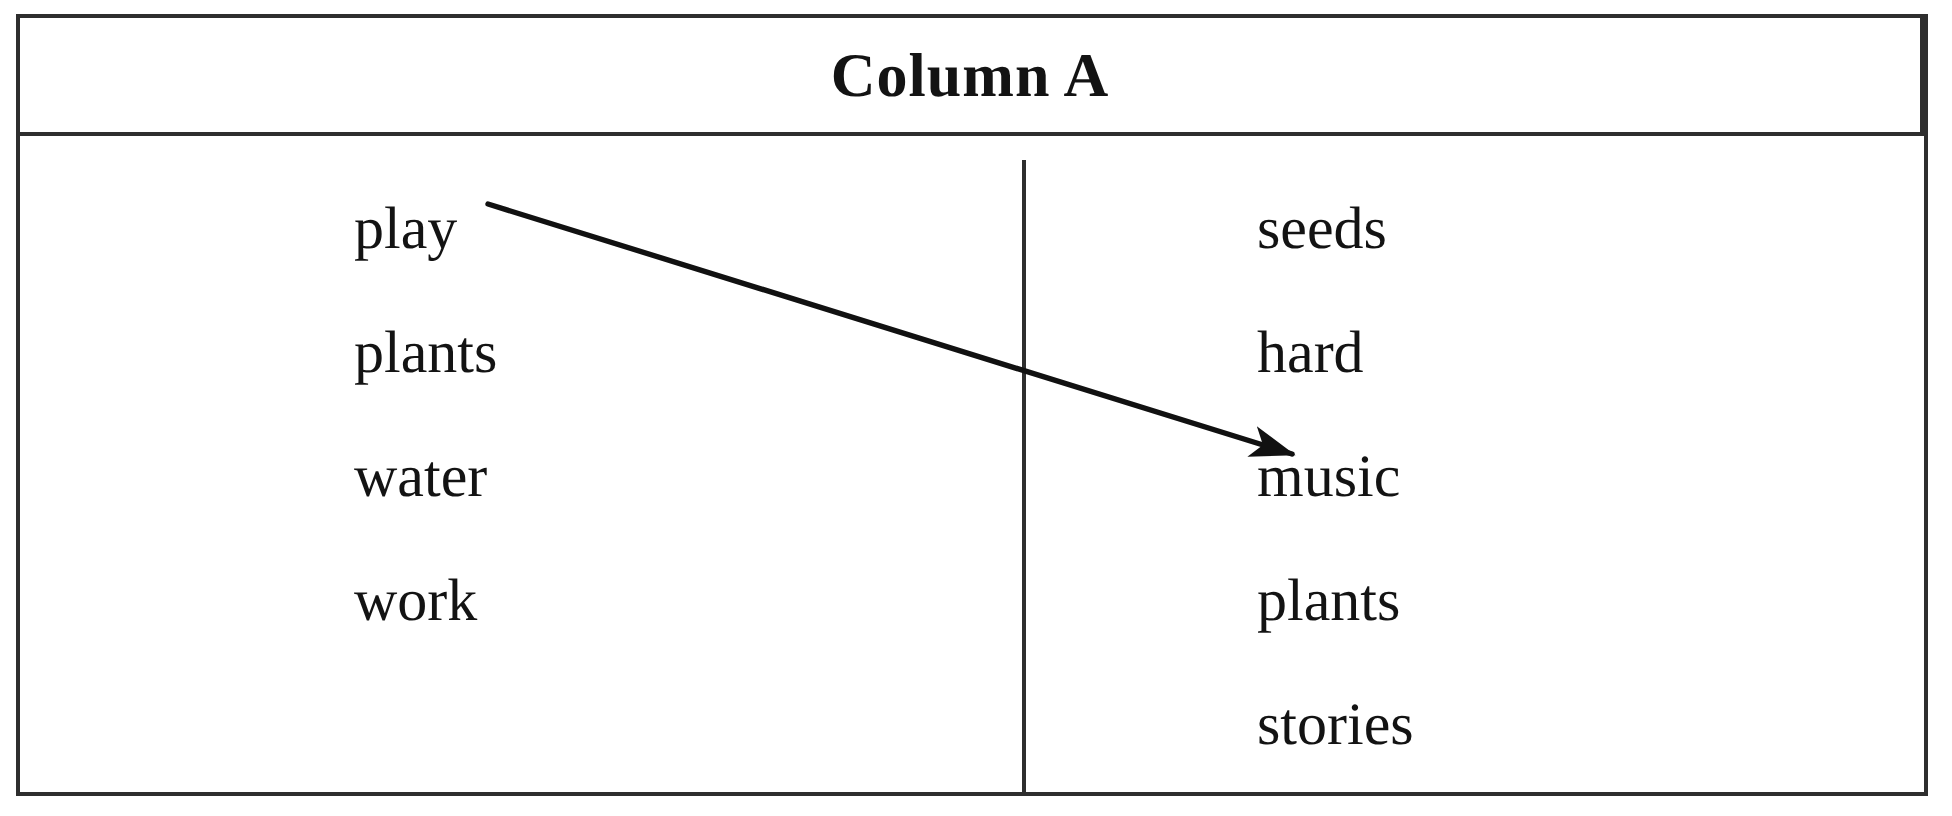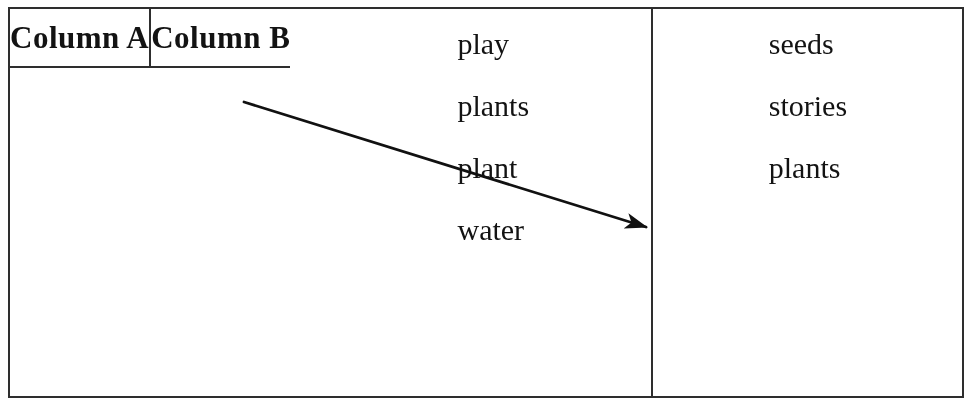--- a/index.html
+++ b/index.html
@@ -17,21 +17,21 @@
   }
   .match-table {
     position: absolute;
     left: 8px;
     top: 7px;
     width: 956px;
     height: 391px;
     border: 2px solid #2e2e2e;
     box-sizing: border-box;
     display: flex;
-    flex-direction: row;
+    flex-direction: column;
     background: #ffffff;
   }
   .thead {
     display: flex;
     height: 57px;
     border-bottom: 2px solid #2e2e2e;
     flex: 0 0 auto;
   }
   .th {
     flex: 1 1 0;
@@ -41,20 +41,21 @@
     font-weight: bold;
     font-size: 31px;
     letter-spacing: 0.5px;
   }
   .th.first {
     border-right: 2px solid #2e2e2e;
   }
   .tbody {
     flex: 1 1 auto;
     display: flex;
+    margin-top: 12px;
   }
   .col {
     flex: 1 1 0;
     box-sizing: border-box;
     padding-top: 4px;
   }
   .col.colA {
     border-right: 2px solid #2e2e2e;
     padding-left: 167px;
   }
@@ -75,33 +76,34 @@
     height: 408px;
     pointer-events: none;
   }
 </style>
 </head>
 <body>
 
 <div class="match-table">
   <div class="thead">
     <div class="th first">Column A</div>
-    <div class="th">Column B</div>
   </div>
   <div class="tbody">
     <div class="col colA">
       <div class="word">play</div>
       <div class="word">plants</div>
-      <div class="word">plant</div>
       <div class="word">water</div>
+      <div class="word">work</div>
     </div>
     <div class="col colB">
       <div class="word">seeds</div>
+      <div class="word">hard</div>
+      <div class="word">music</div>
+      <div class="word">plants</div>
       <div class="word">stories</div>
-      <div class="word">plants</div>
     </div>
   </div>
 </div>
 
 <svg class="arrow-overlay" viewBox="0 0 976 408" xmlns="http://www.w3.org/2000/svg" aria-hidden="true">
   <defs>
     <marker id="arrowhead" viewBox="0 0 12 10" refX="11" refY="5" markerWidth="23" markerHeight="19" markerUnits="userSpaceOnUse" orient="auto">
       <polygon points="0,0.8 12,5 0,9.2 3,5" fill="#111111"></polygon>
     </marker>
   </defs>

